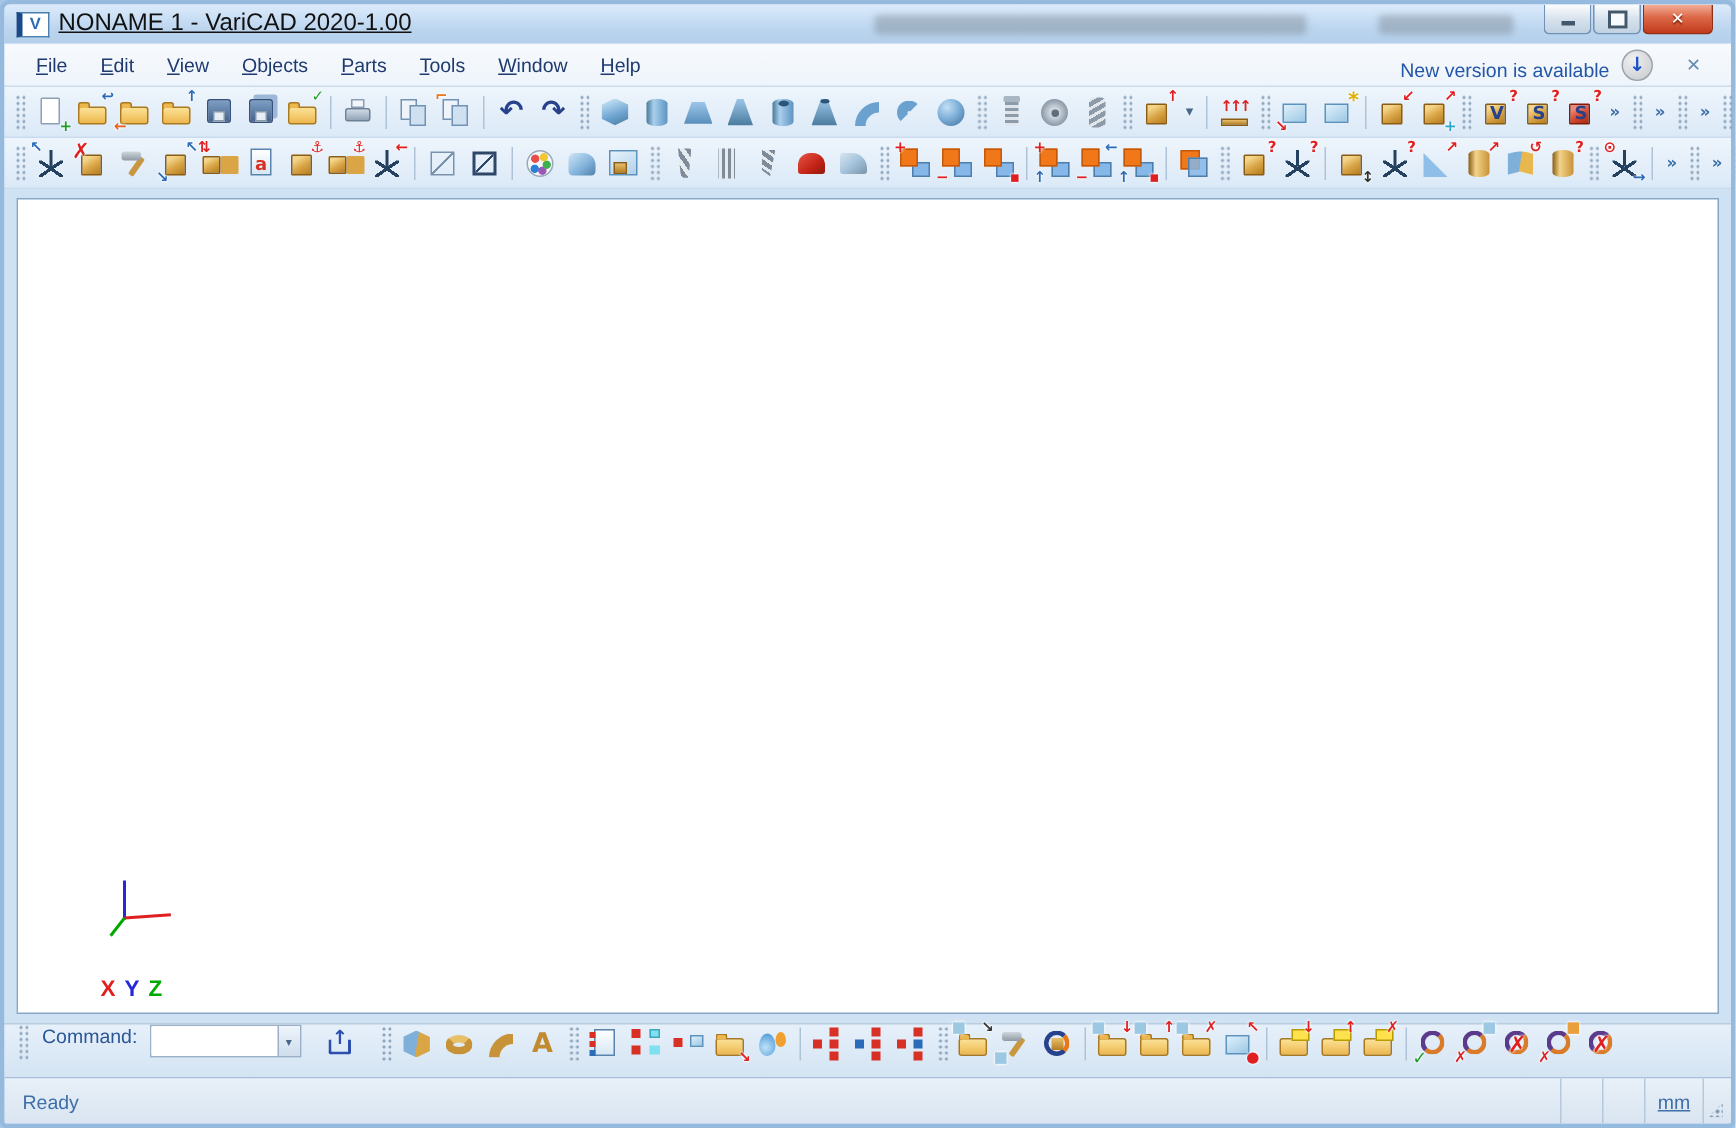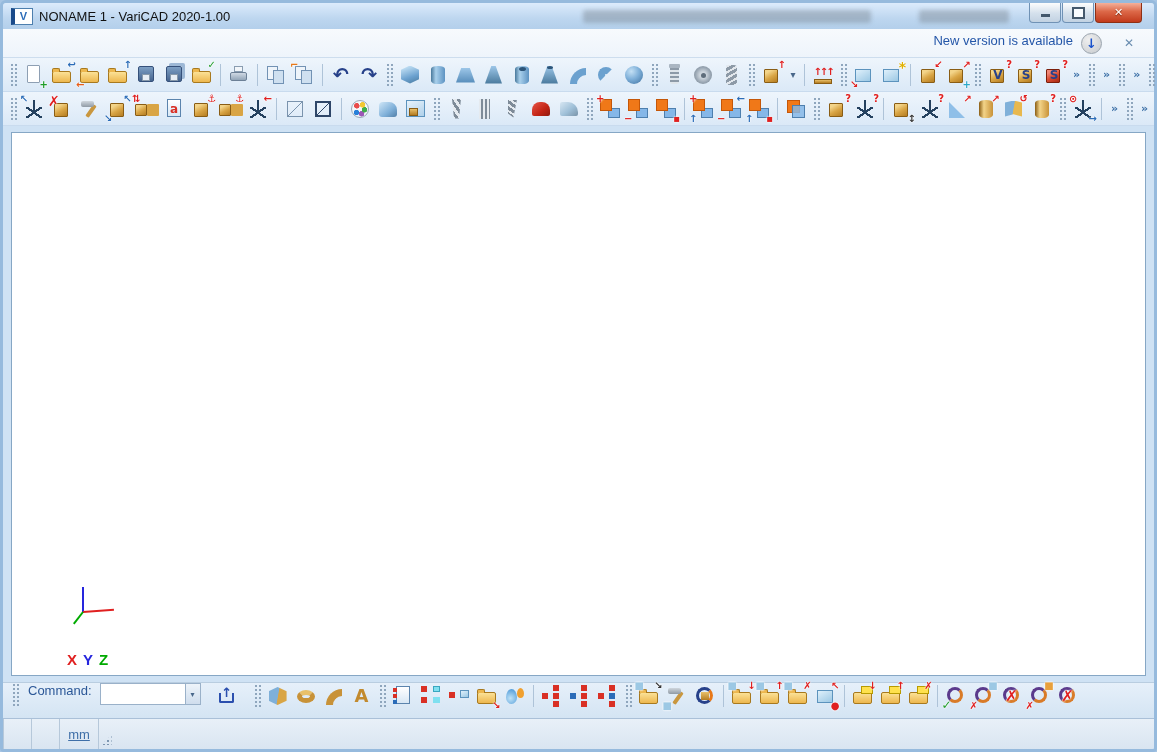--- a/index.html
+++ b/index.html
@@ -1,33 +1,33 @@
 <!DOCTYPE html>
 <html><head>
 <meta charset="utf-8">
 <style>
   html,body{margin:0;padding:0;}
   body{width:1157px;height:752px;font-family:"Liberation Sans","DejaVu Sans",sans-serif;font-size:13px;overflow:hidden;background:#a7c5e4;}
   .window{width:1157px;height:752px;box-sizing:border-box;border:3px solid #96badd;border-radius:6px 6px 4px 4px;display:flex;flex-direction:column;background:#e4eefa;box-shadow:inset 0 0 0 1px #d3e4f5;}
   
   .titlebar{height:26px;flex:0 0 26px;display:flex;align-items:center;position:relative;background:linear-gradient(#dcebfc,#bdd6ef 60%,#b3cfeb);border-radius:4px 4px 0 0;padding-left:8px;}
   .logo{width:17px;height:15px;background:#fff;border:1px solid #4d7fae;border-left:4px solid #1a4a8a;display:inline-flex;align-items:center;justify-content:center;font-weight:bold;font-size:11px;color:#2b6cb8;margin-right:6px;}
-  .title-text{color:#111;font-size:13px;}
+  .title-text{color:#111;font-size:16px;text-decoration:underline;}
   .redact{position:absolute;top:7px;height:13px;background:rgba(110,120,132,.38);border-radius:3px;filter:blur(2px);}
   .redact.r1{left:580px;width:288px;}
   .redact.r2{left:916px;width:90px;}
   .wctrls{position:absolute;top:0;right:12px;display:flex;}
   .wbtn{width:30px;height:19px;border:1px solid #7092b5;border-top:0;background:linear-gradient(#fdfdfd,#d4e0ec 55%,#c2d2e2);display:flex;align-items:center;justify-content:center;border-radius:0 0 4px 4px;margin-left:1px;cursor:default;}
   .wbtn.close{width:45px;background:linear-gradient(#f4b09a,#dc6848 45%,#c23a1c);border-color:#8e3015;color:#fff;font-weight:bold;font-size:11px;text-shadow:0 1px 1px #7a2208;}
   .wbtn .minbar{width:9px;height:3px;background:#44586c;margin-top:6px;}
   .wbtn .restbox{width:9px;height:8px;border:2px solid #44586c;background:#f8fbfe;}
   
   .menubar{height:28px;flex:0 0 28px;display:flex;align-items:center;background:linear-gradient(#f7fafd,#eef4fb);border-bottom:1px solid #cdddee;padding:0 10px;}
   .menu-item{padding:4px 11px;color:#1f3a6e;cursor:default;}
-  .notif{margin-left:auto;display:flex;align-items:flex-start;gap:8px;color:#2456a8;}
+  .notif{margin-left:auto;display:flex;align-items:flex-end;gap:8px;color:#2456a8;}
   .notif-btn{width:19px;height:19px;border-radius:50%;border:1px solid #9aa4ae;background:radial-gradient(circle at 35% 30%,#efefef,#c6c9cd);display:flex;align-items:center;justify-content:center;color:#1a52cc;font-weight:bold;font-size:13px;font-family:"DejaVu Sans",sans-serif;}
   .notif-close{color:#6a8db0;font-weight:bold;font-size:12px;margin:0 10px 0 22px;font-family:"DejaVu Sans",sans-serif;}
   
   .tbrow{height:33px;flex:0 0 33px;display:flex;align-items:center;background:linear-gradient(#eef5fc,#dbe9f7);border-bottom:1px solid #c9dbee;padding:0 4px;}
   .tbi{width:26px;height:26px;position:relative;display:inline-flex;align-items:center;justify-content:center;border-radius:3px;margin:0 1px;flex:none;cursor:default;}
   .tbi::before,.tbi::after{content:"";position:absolute;box-sizing:border-box;}
   .tbi .g{position:relative;z-index:2;font:bold 12px/1 "DejaVu Sans",sans-serif;color:#234;}
   .tbi .b{position:absolute;z-index:3;right:-1px;bottom:-2px;font:bold 10px/1 "DejaVu Sans",sans-serif;text-shadow:0 0 2px #fff,0 0 2px #fff;}
   .b.bp-tr{bottom:auto;top:-2px;}
   .b.bp-tl{right:auto;left:-1px;bottom:auto;top:-2px;}
@@ -153,20 +153,30 @@
       <span class="wbtn">
           <span class="restbox"></span>
         </span>
       <span class="wbtn close">
           <span>✕</span>
         </span>
     </span>
   </div>
 
   <div class="menubar">
+    <span id="menu-items" style="display:flex;">
+        <span class="menu-item"><u>F</u>ile</span>
+        <span class="menu-item"><u>E</u>dit</span>
+        <span class="menu-item"><u>V</u>iew</span>
+        <span class="menu-item"><u>O</u>bjects</span>
+        <span class="menu-item"><u>P</u>arts</span>
+        <span class="menu-item"><u>T</u>ools</span>
+        <span class="menu-item"><u>W</u>indow</span>
+        <span class="menu-item"><u>H</u>elp</span>
+      </span>
     <span class="notif">
       <span>New version is available</span>
       <span class="notif-btn">↓</span>
     </span>
     <span class="notif-close">✕</span>
   </div>
 
   <div class="tbrow" id="tb1">
       <span class="grip"></span>
       <span class="tbi k-page">
@@ -462,20 +472,21 @@
           <span class="b bp-bl" style="color: rgb(224, 32, 32);">✗</span>
           <span class="b bp-tr" style="color: rgb(232, 160, 60);">■</span>
         </span>
         <span class="tbi k-circ">
           <span class="b bp-c" style="color: rgb(224, 32, 32); font-size: 15px;">✗</span>
         </span>
       </span>
   </div>
 
   <div class="statusbar">
+    <span class="status-msg">Ready</span>
     <span class="spane e"></span>
     <span class="spane e"></span>
     <span class="spane mm">mm</span>
     <span class="spane gripc">
         <span class="rgrip"></span>
       </span>
   </div>
 
 </div>
 

